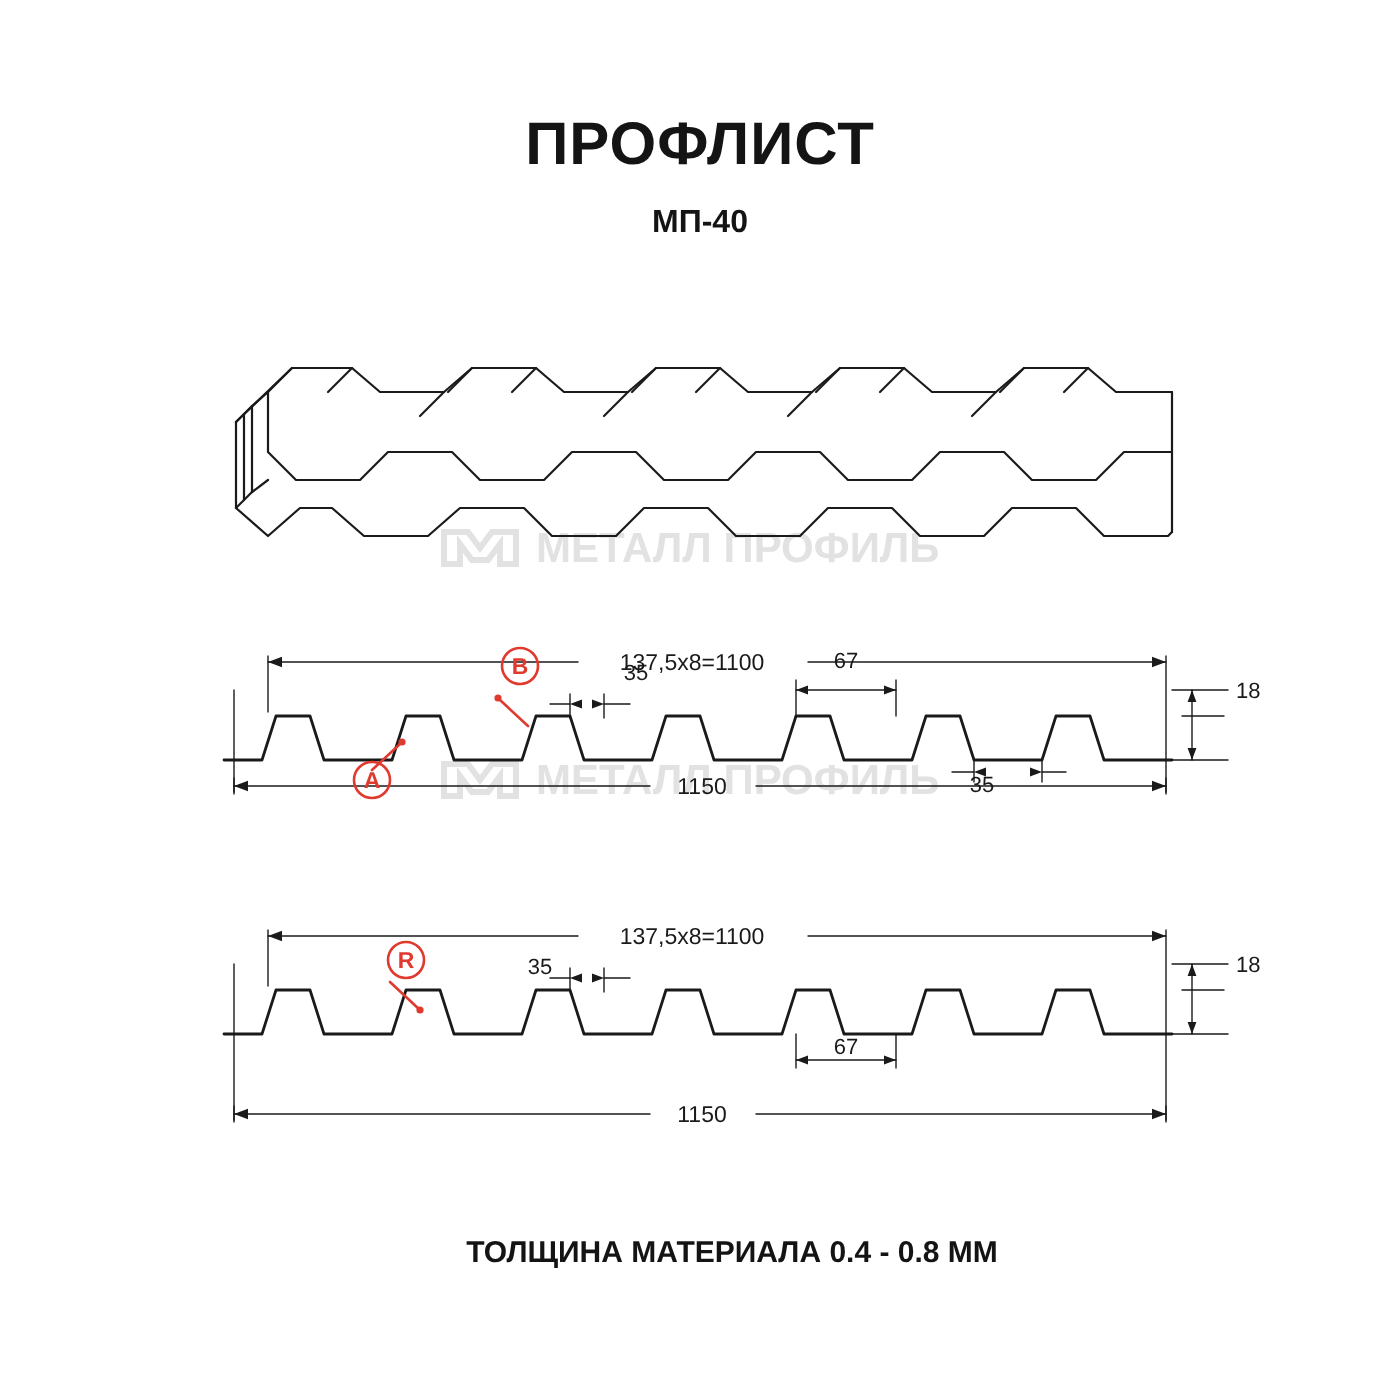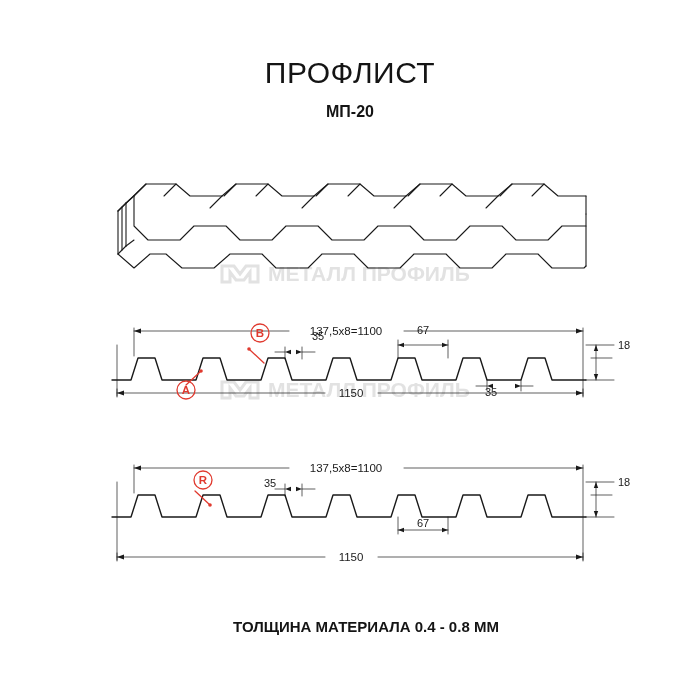--- a/index.html
+++ b/index.html
@@ -18,21 +18,21 @@
     overflow: hidden;
     background: #ffffff;
   }
   .title {
     position: absolute;
     top: 56px;
     left: 0;
     width: 700px;
     text-align: center;
     font-size: 30px;
-    font-weight: normal;
+    font-weight: bold;
     letter-spacing: 0.5px;
     color: #141414;
   }
   .subtitle {
     position: absolute;
     top: 103px;
     left: 0;
     width: 700px;
     text-align: center;
     font-size: 16px;
@@ -59,21 +59,21 @@
     pointer-events: none;
     opacity: 1;
   }
 </style>
 </head>
 <body>
 
 <div class="page">
 
   <div class="title">ПРОФЛИСТ</div>
-  <div class="subtitle">МП-20</div>
+  <div class="subtitle">МП-40</div>
 
   <div class="wm" style="left:218px; top:256px;">
     <svg width="300" height="36" viewBox="0 0 300 36">
       <path d="M4 26 L4 10 L16 10 L22 18 L28 10 L40 10 L40 26 L32 26 L32 16 L26 24 L18 24 L12 16 L12 26 Z" fill="none" stroke="#e2e2e2" stroke-width="3"></path>
       <text x="50" y="25" font-family="Liberation Sans, sans-serif" font-size="21" font-weight="bold" fill="#e2e2e2">МЕТАЛЛ ПРОФИЛЬ</text>
     </svg>
   </div>
   <div class="wm" style="left:218px; top:372px;">
     <svg width="300" height="36" viewBox="0 0 300 36">
       <path d="M4 26 L4 10 L16 10 L22 18 L28 10 L40 10 L40 26 L32 26 L32 16 L26 24 L18 24 L12 16 L12 26 Z" fill="none" stroke="#e2e2e2" stroke-width="3"></path>

